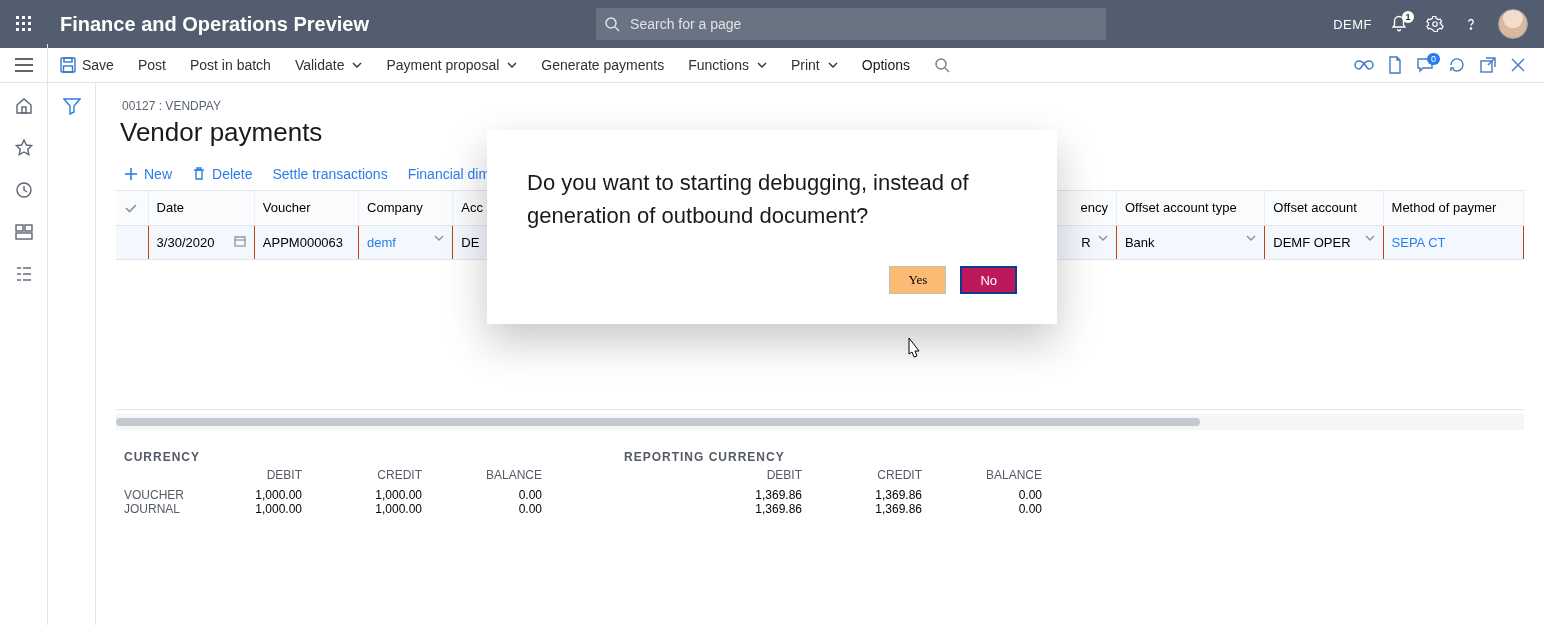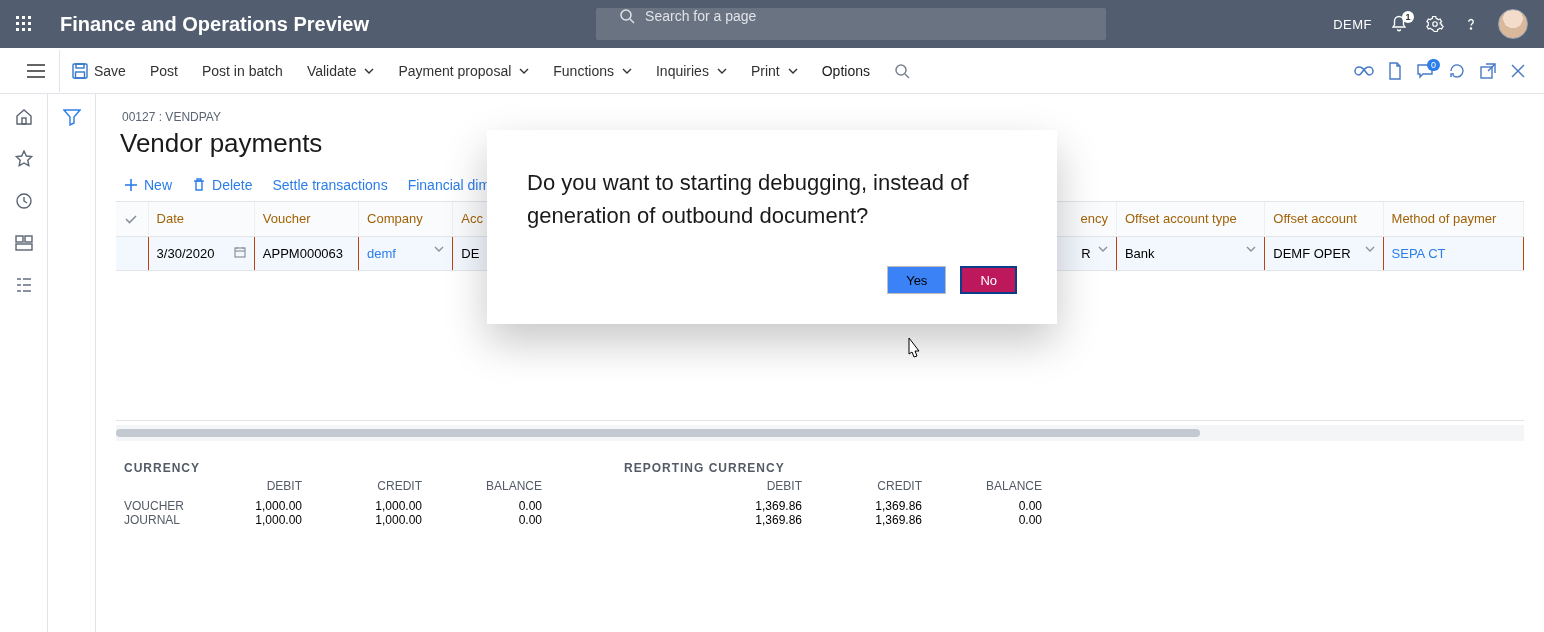--- a/index.html
+++ b/index.html
@@ -2,30 +2,30 @@
 <html><head>
 <meta charset="utf-8">
 <style>
   * { margin:0; padding:0; box-sizing:border-box; font-family:"Segoe UI",Arial,sans-serif; }
   body { width:1544px; height:632px; overflow:hidden; background:#fff; position:relative; }
 
   
   .topbar { height:48px; background:#525e6f; color:#fff; display:flex; align-items:center; }
   .waffle { width:48px; height:48px; display:flex; align-items:center; justify-content:center; color:#fff; }
   .app-title { font-size:20px; font-weight:600; margin-left:12px; }
-  .searchbox { margin-left:auto; background:#6a7382; height:32px; width:510px; border-radius:2px; display:flex; align-items:flex-start; padding:0 23px; color:#e0e3e8; font-size:14px; }
+  .searchbox { margin-left:auto; background:#6a7382; height:32px; width:510px; border-radius:2px; display:flex; align-items:center; padding:0 8px; color:#e0e3e8; font-size:14px; }
   .searchbox .mag { margin-right:10px; display:flex; }
   .top-right { margin-left:auto; display:flex; align-items:center; gap:18px; padding-right:16px; }
   .top-right .company { font-size:13px; letter-spacing:0.5px; }
   .top-icon { position:relative; display:flex; cursor:pointer; }
   .badge { position:absolute; top:-4px; right:-6px; background:#fff; color:#333; font-size:9px; border-radius:50%; width:12px; height:12px; display:flex; align-items:center; justify-content:center; font-weight:700; }
   .avatar { width:30px; height:30px; border-radius:50%; background:radial-gradient(circle at 50% 30%,#f3dcc9 0 40%,#d9b89c 41% 100%); border:1px solid #9aa3b0; }
 
   
-  .actionbar { height:46px; border-bottom:1px solid #e1e5ea; display:flex; align-items:center; padding:0 8px 0 12px; font-size:14px; color:#323232; position:relative; }
+  .actionbar { height:35px; border-bottom:1px solid #e1e5ea; display:flex; align-items:center; padding:0 8px 0 0; font-size:14px; color:#323232; position:relative; }
   .ham { width:48px; height:42px; display:flex; align-items:center; justify-content:center; border-right:1px solid #e1e5ea; cursor:pointer; }
   .act { padding:0 12px; height:42px; display:flex; align-items:center; gap:6px; cursor:pointer; color:#323232; }
   .act.icon-lead svg { color:#3477cc; }
   .chev { margin-left:2px; display:inline-flex; }
   .act.options { color:#1a1a1a; font-weight:400; }
   .ab-right { margin-left:auto; display:flex; align-items:center; gap:14px; padding-right:10px; color:#4679c6; }
   .ab-right .i { cursor:pointer; display:flex; align-items:center; }
   .ab-right .close { color:#4679c6; }
   .msgcount { position:relative; }
   .msgcount .mini { position:absolute; top:-4px; right:-6px; background:#2b7de9; color:#fff; font-size:9px; border-radius:8px; padding:0 4px; height:12px; display:flex; align-items:center; }
@@ -46,21 +46,21 @@
 
   .subbar { display:flex; align-items:center; gap:20px; padding:10px 0 8px 28px; font-size:14px; }
   .subbar a { color:#2b7de9; cursor:pointer; display:flex; align-items:center; gap:6px; }
   .subbar .new { color:#2b7de9; }
   .subbar .del { color:#2b7de9; }
 
   
   .tablewrap { margin:0 20px 0 20px; border-top:1px solid #e1e5ea; position:relative; }
   table { border-collapse:collapse; width:100%; table-layout:fixed; }
   th,td { font-size:13px; text-align:left; border-bottom:1px solid #e1e5ea; height:34px; padding:0 8px; white-space:nowrap; overflow:hidden; }
-  th { color:#a16207; font-weight:400; background:#fafbfc; border-right:1px solid #eceff3; }
+  th { color:#000000; font-weight:400; background:#fafbfc; border-right:1px solid #eceff3; }
   td { border-right:1px solid #c2410c; }
   tr.datarow td { background:#f3f8fe; }
   .blue { color:#2b7de9; }
   .chkcol { width:32px; text-align:center; }
   .cellchev { float:right; color:#8a919c; }
   .iconcell { color:#8a919c; float:right; }
 
   .gridspacer { height:150px; border-bottom:1px solid #e1e5ea; }
   .hscroll { height:16px; background:#f4f5f7; position:relative; margin-top:4px; }
   .hscroll .thumb { position:absolute; left:0; top:4px; height:8px; width:77%; background:#c3c9d1; border-radius:4px; }
@@ -73,21 +73,21 @@
   .totals .lbl { width:80px; color:#545b66; }
   .totals .val { width:120px; text-align:right; padding-right:22px; }
   .totals .hdrs span { display:inline-block; width:120px; text-align:right; color:#545b66; padding-right:22px; }
   .totals .hdrs { padding-left:80px; margin-bottom:6px; }
 
   
   .overlay { position:absolute; top:130px; left:487px; width:570px; background:#fff; box-shadow:0 18px 40px rgba(0,0,0,0.22); padding:36px 40px 30px 40px; z-index:50; }
   .overlay .msg { font-size:22px; color:#1a1a1a; line-height:1.5; }
   .overlay .btns { display:flex; justify-content:flex-end; gap:14px; margin-top:34px; }
   .overlay button { font-size:13px; height:28px; padding:0 18px; cursor:pointer; }
-  .overlay .yes { background:#3b82f6; border:1px solid #bfbfbf; }
+  .overlay .yes { background:#fdba74; border:1px solid #bfbfbf;font-family:Liberation Serif, serif; }
   .overlay .no { background:#be185d; color:#fff; border:2px solid #0b3e8a; }
   .cursor { position:absolute; left:416px; top:206px; pointer-events:none; }
 
   svg { display:block; }
 </style>
 </head>
 <body>
 
 <div class="topbar">
   <div class="waffle">
@@ -173,29 +173,24 @@
     </div>
   <div class="act">
       <span>Payment proposal</span>
       <span class="chev">
         <svg width="10" height="6" viewBox="0 0 10 6" fill="none" stroke="#323232" stroke-width="1.4">
           <path d="M1 1l4 4 4-4"></path>
         </svg>
       </span>
     </div>
   <div class="act">
+      <span>Generate payments</span>
+    </div>
+  <div class="act">
       <span>Functions</span>
-      <span class="chev">
-        <svg width="10" height="6" viewBox="0 0 10 6" fill="none" stroke="#323232" stroke-width="1.4">
-          <path d="M1 1l4 4 4-4"></path>
-        </svg>
-      </span>
-    </div>
-  <div class="act">
-      <span>Inquiries</span>
       <span class="chev">
         <svg width="10" height="6" viewBox="0 0 10 6" fill="none" stroke="#323232" stroke-width="1.4">
           <path d="M1 1l4 4 4-4"></path>
         </svg>
       </span>
     </div>
   <div class="act">
       <span>Print</span>
       <span class="chev">
         <svg width="10" height="6" viewBox="0 0 10 6" fill="none" stroke="#323232" stroke-width="1.4">

